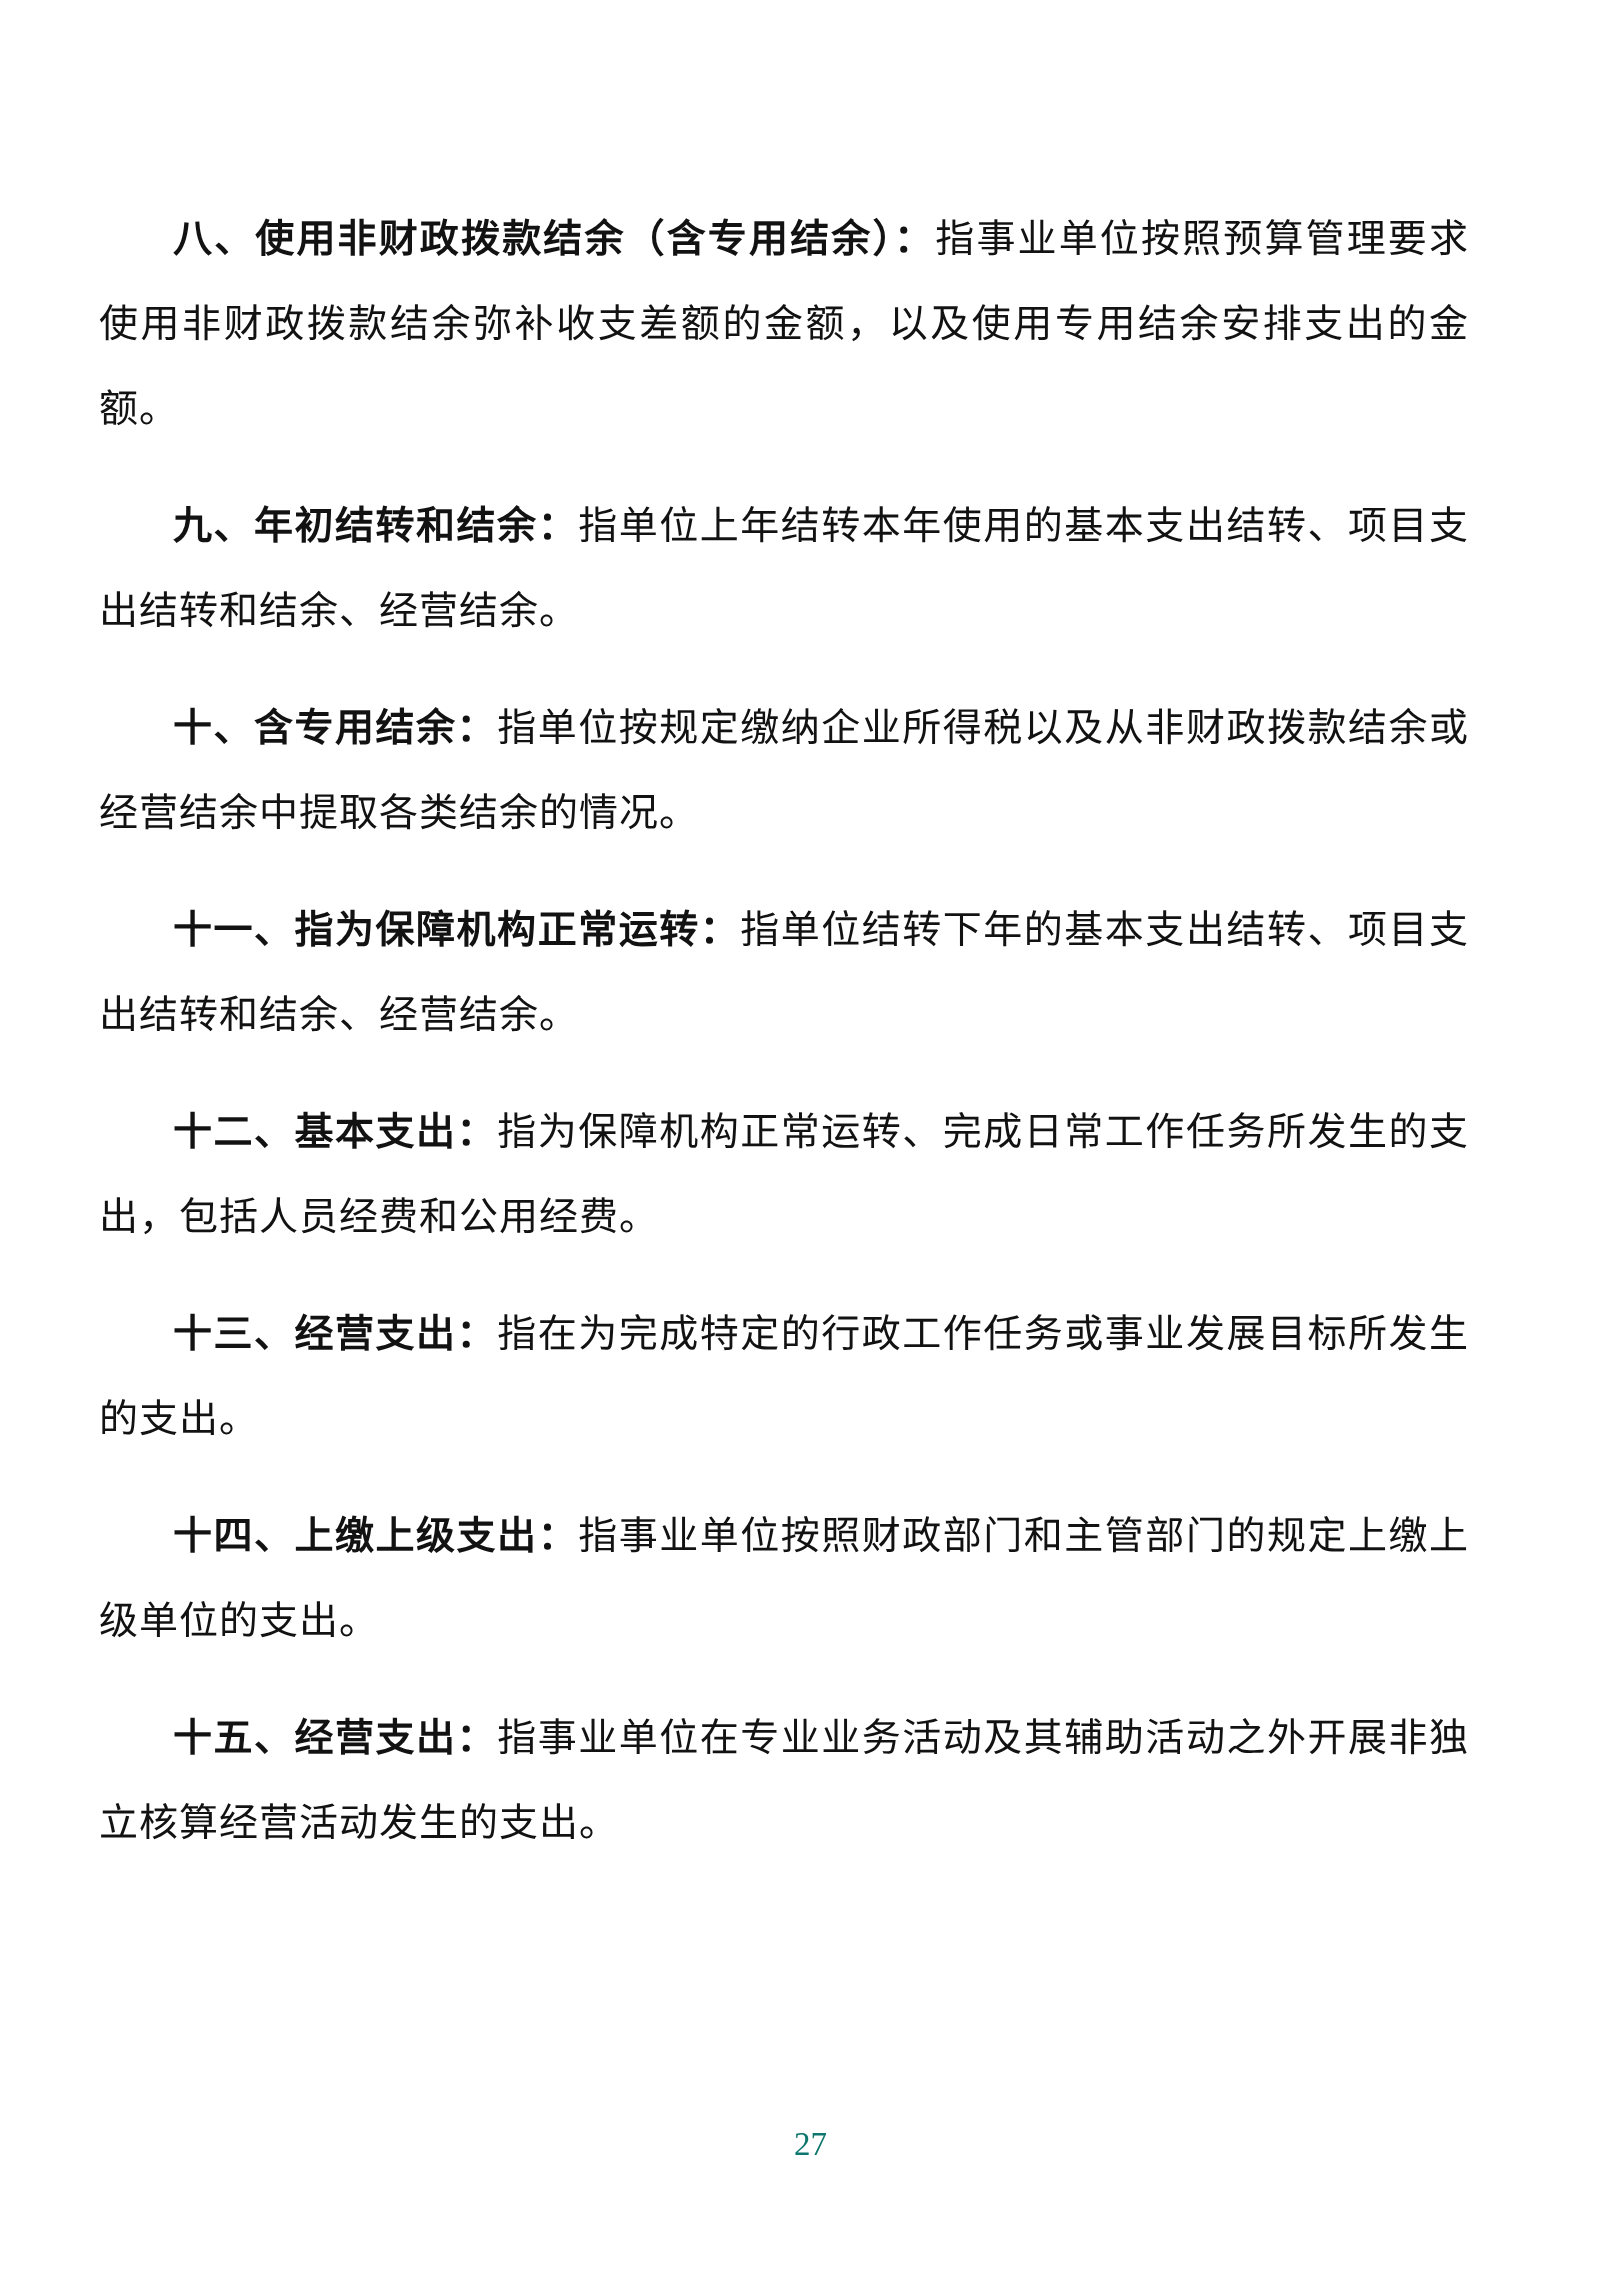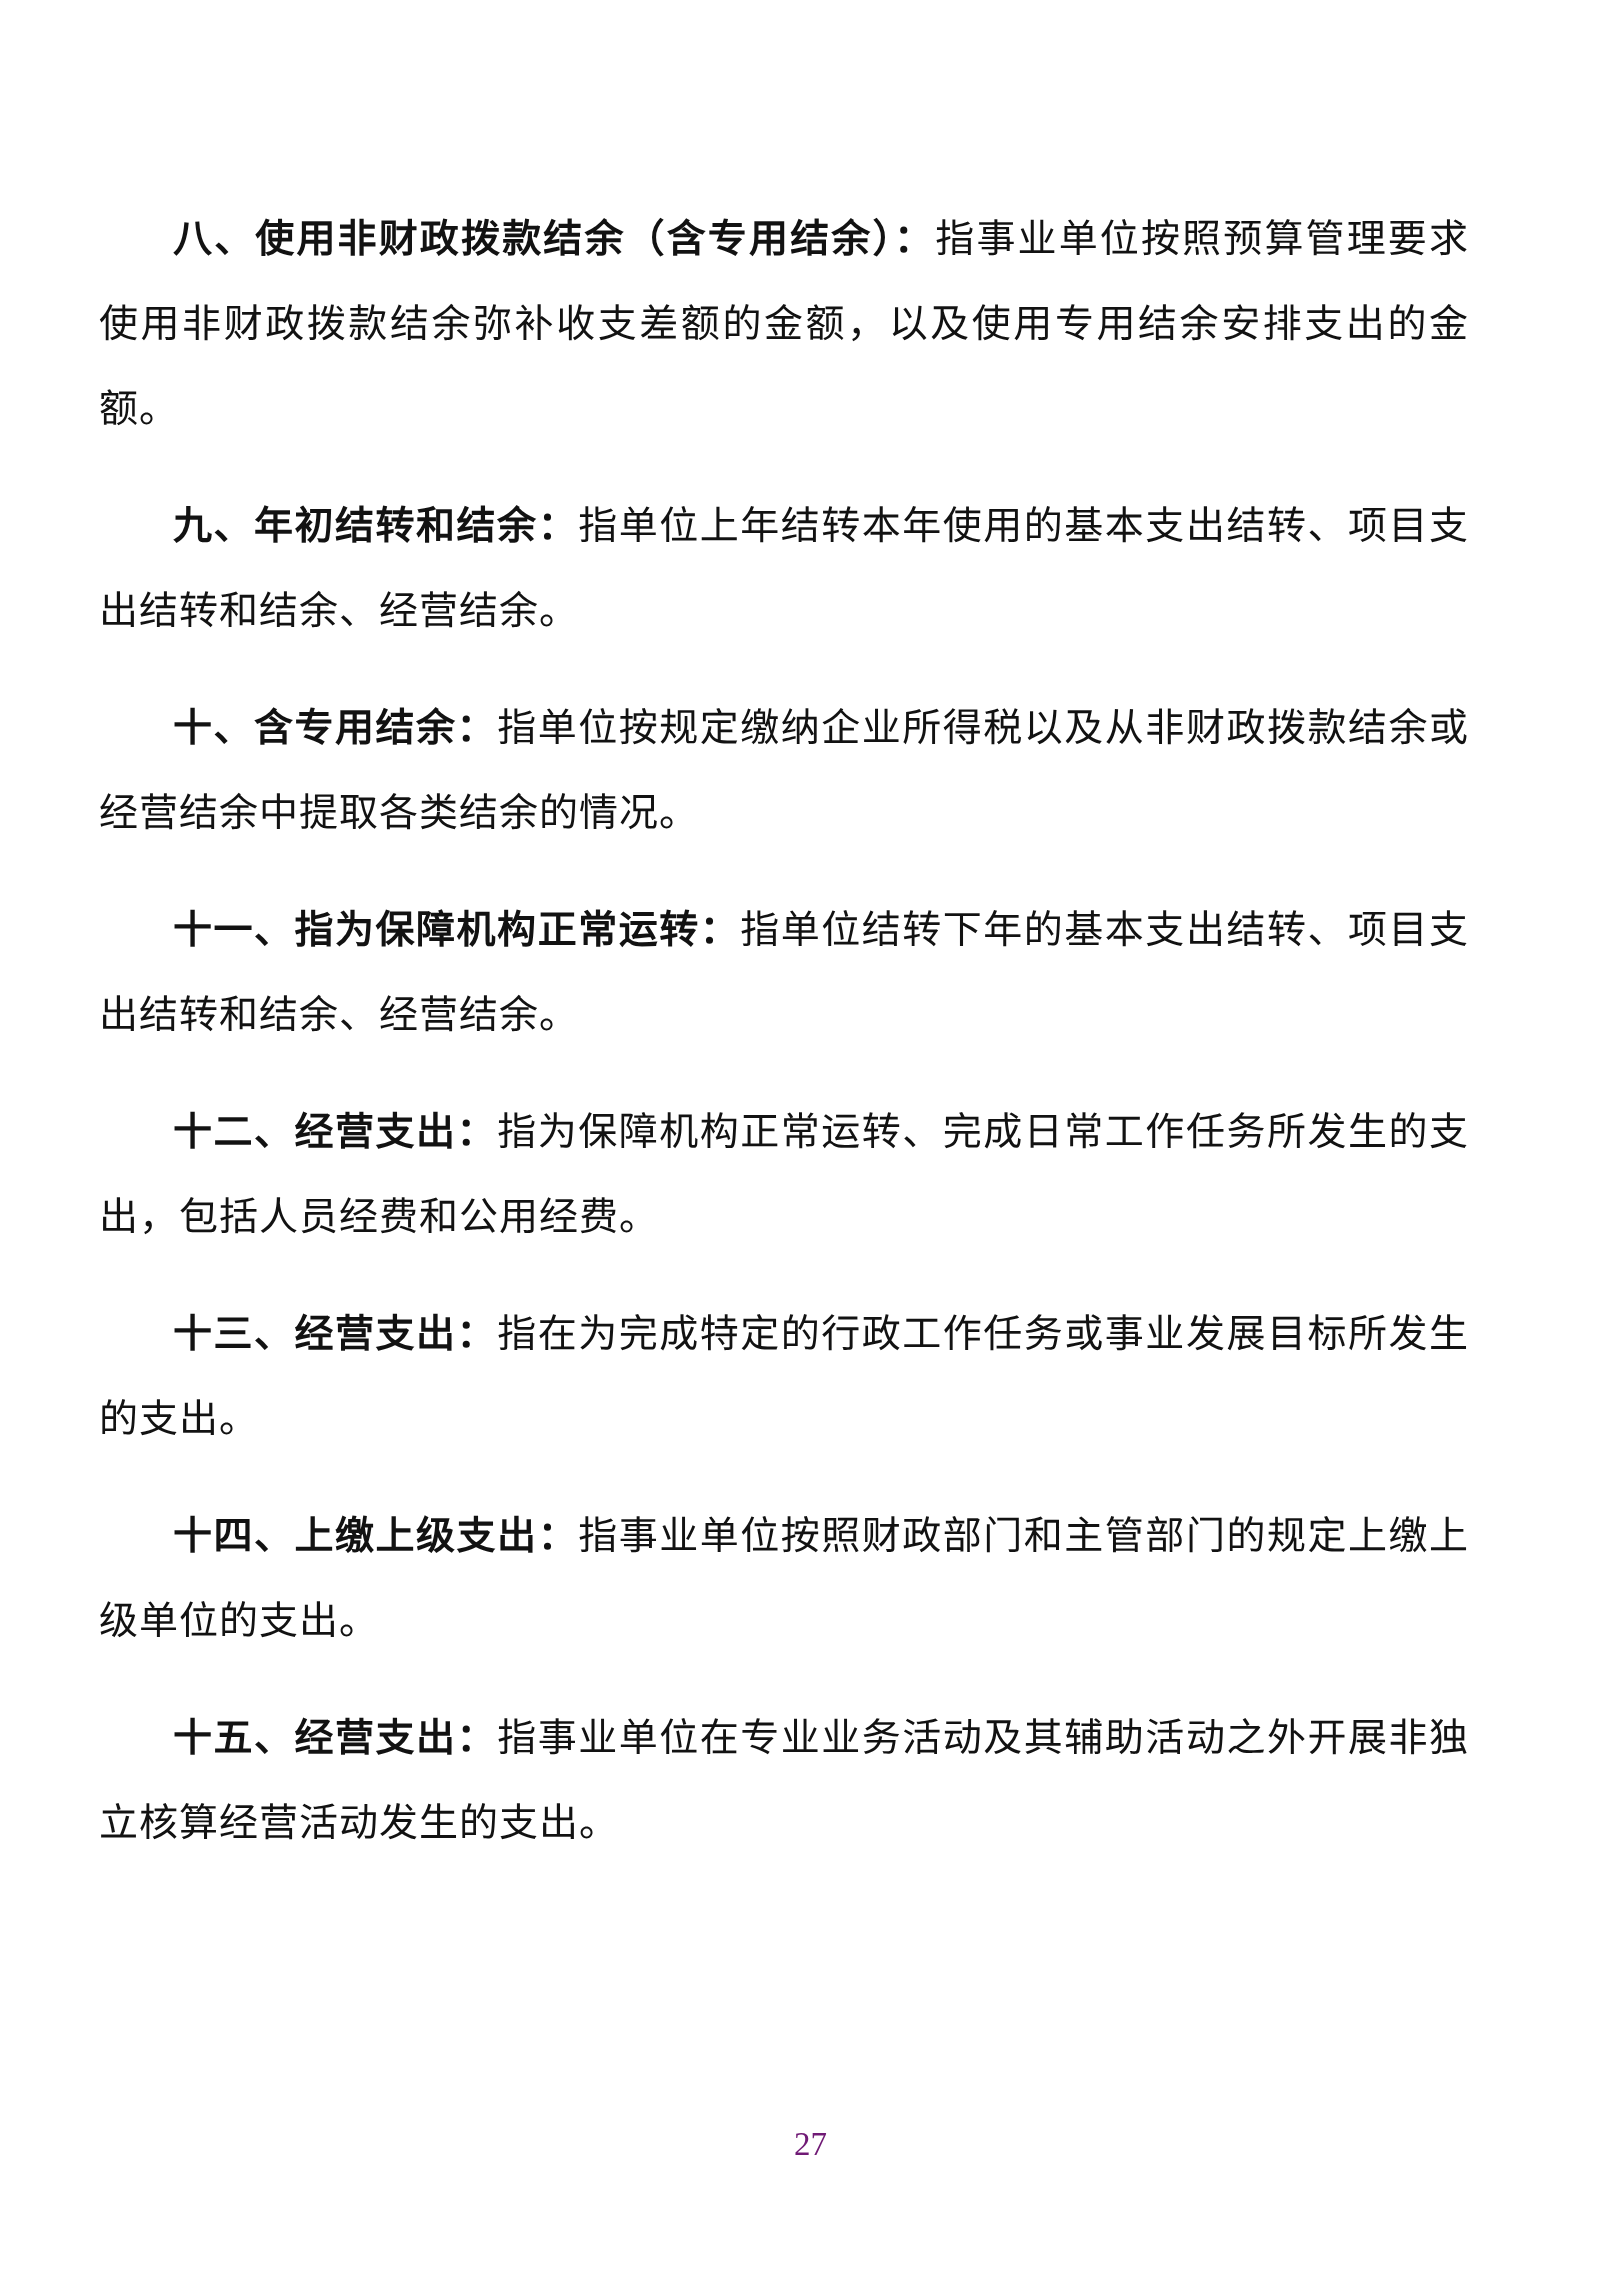--- a/index.html
+++ b/index.html
@@ -33,37 +33,37 @@
   }
   .page-number {
     position: absolute;
     left: 0;
     right: 0;
     top: 2125px;
     text-align: center;
     font-size: 33px;
     line-height: 39px;
     font-family: "Liberation Serif", "DejaVu Serif", serif;
-    color: #701a75;
+    color: #0f766e;
   }
 </style>
 </head>
 <body>
 
 <div class="page">
 
   <p class="para"><span class="term">八、使用非财政拨款结余（含专用结余）：</span><span class="body-text">指事业单位按照预算管理要求使用非财政拨款结余弥补收支差额的金额，以及使用专用结余安排支出的金额。</span></p>
 
   <p class="para"><span class="term">九、年初结转和结余：</span><span class="body-text">指单位上年结转本年使用的基本支出结转、项目支出结转和结余、经营结余。</span></p>
 
   <p class="para"><span class="term">十、含专用结余：</span><span class="body-text">指单位按规定缴纳企业所得税以及从非财政拨款结余或经营结余中提取各类结余的情况。</span></p>
 
   <p class="para"><span class="term">十一、指为保障机构正常运转：</span><span class="body-text">指单位结转下年的基本支出结转、项目支出结转和结余、经营结余。</span></p>
 
-  <p class="para"><span class="term">十二、经营支出：</span><span class="body-text">指为保障机构正常运转、完成日常工作任务所发生的支出，包括人员经费和公用经费。</span></p>
+  <p class="para"><span class="term">十二、基本支出：</span><span class="body-text">指为保障机构正常运转、完成日常工作任务所发生的支出，包括人员经费和公用经费。</span></p>
 
   <p class="para"><span class="term">十三、经营支出：</span><span class="body-text">指在为完成特定的行政工作任务或事业发展目标所发生的支出。</span></p>
 
   <p class="para"><span class="term">十四、上缴上级支出：</span><span class="body-text">指事业单位按照财政部门和主管部门的规定上缴上级单位的支出。</span></p>
 
   <p class="para"><span class="term">十五、经营支出：</span><span class="body-text">指事业单位在专业业务活动及其辅助活动之外开展非独立核算经营活动发生的支出。</span></p>
 
 
   <div class="page-number">27</div>
 

